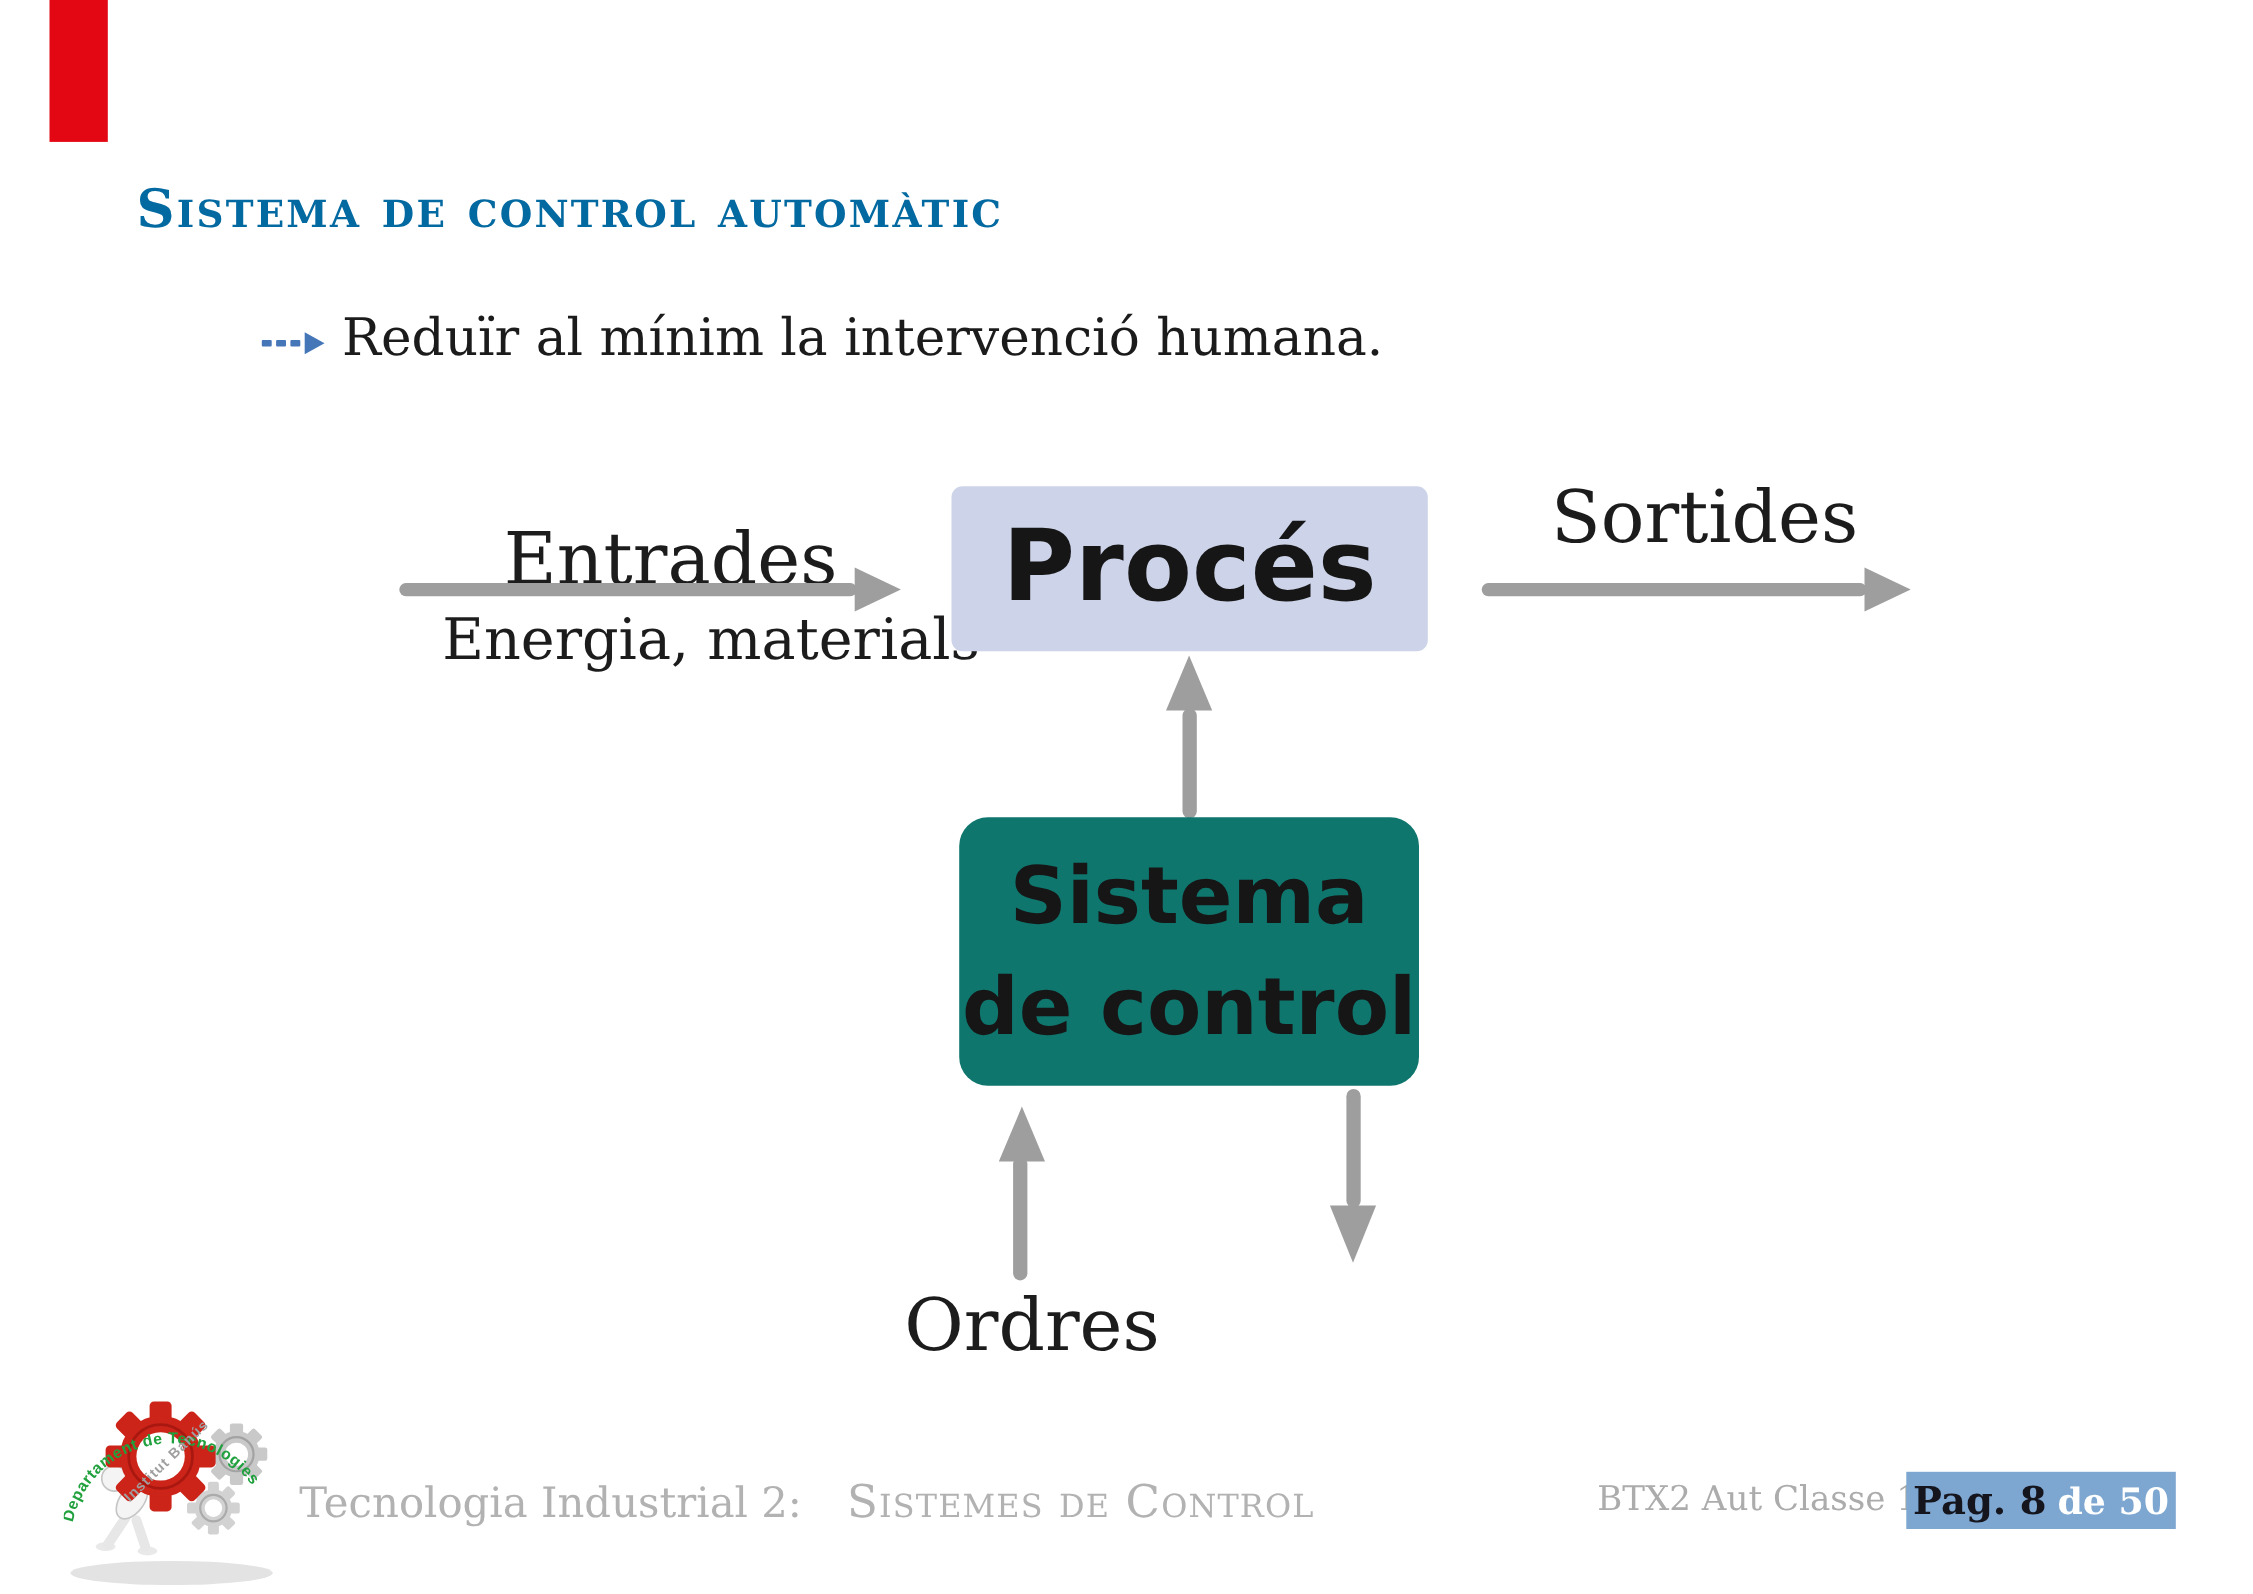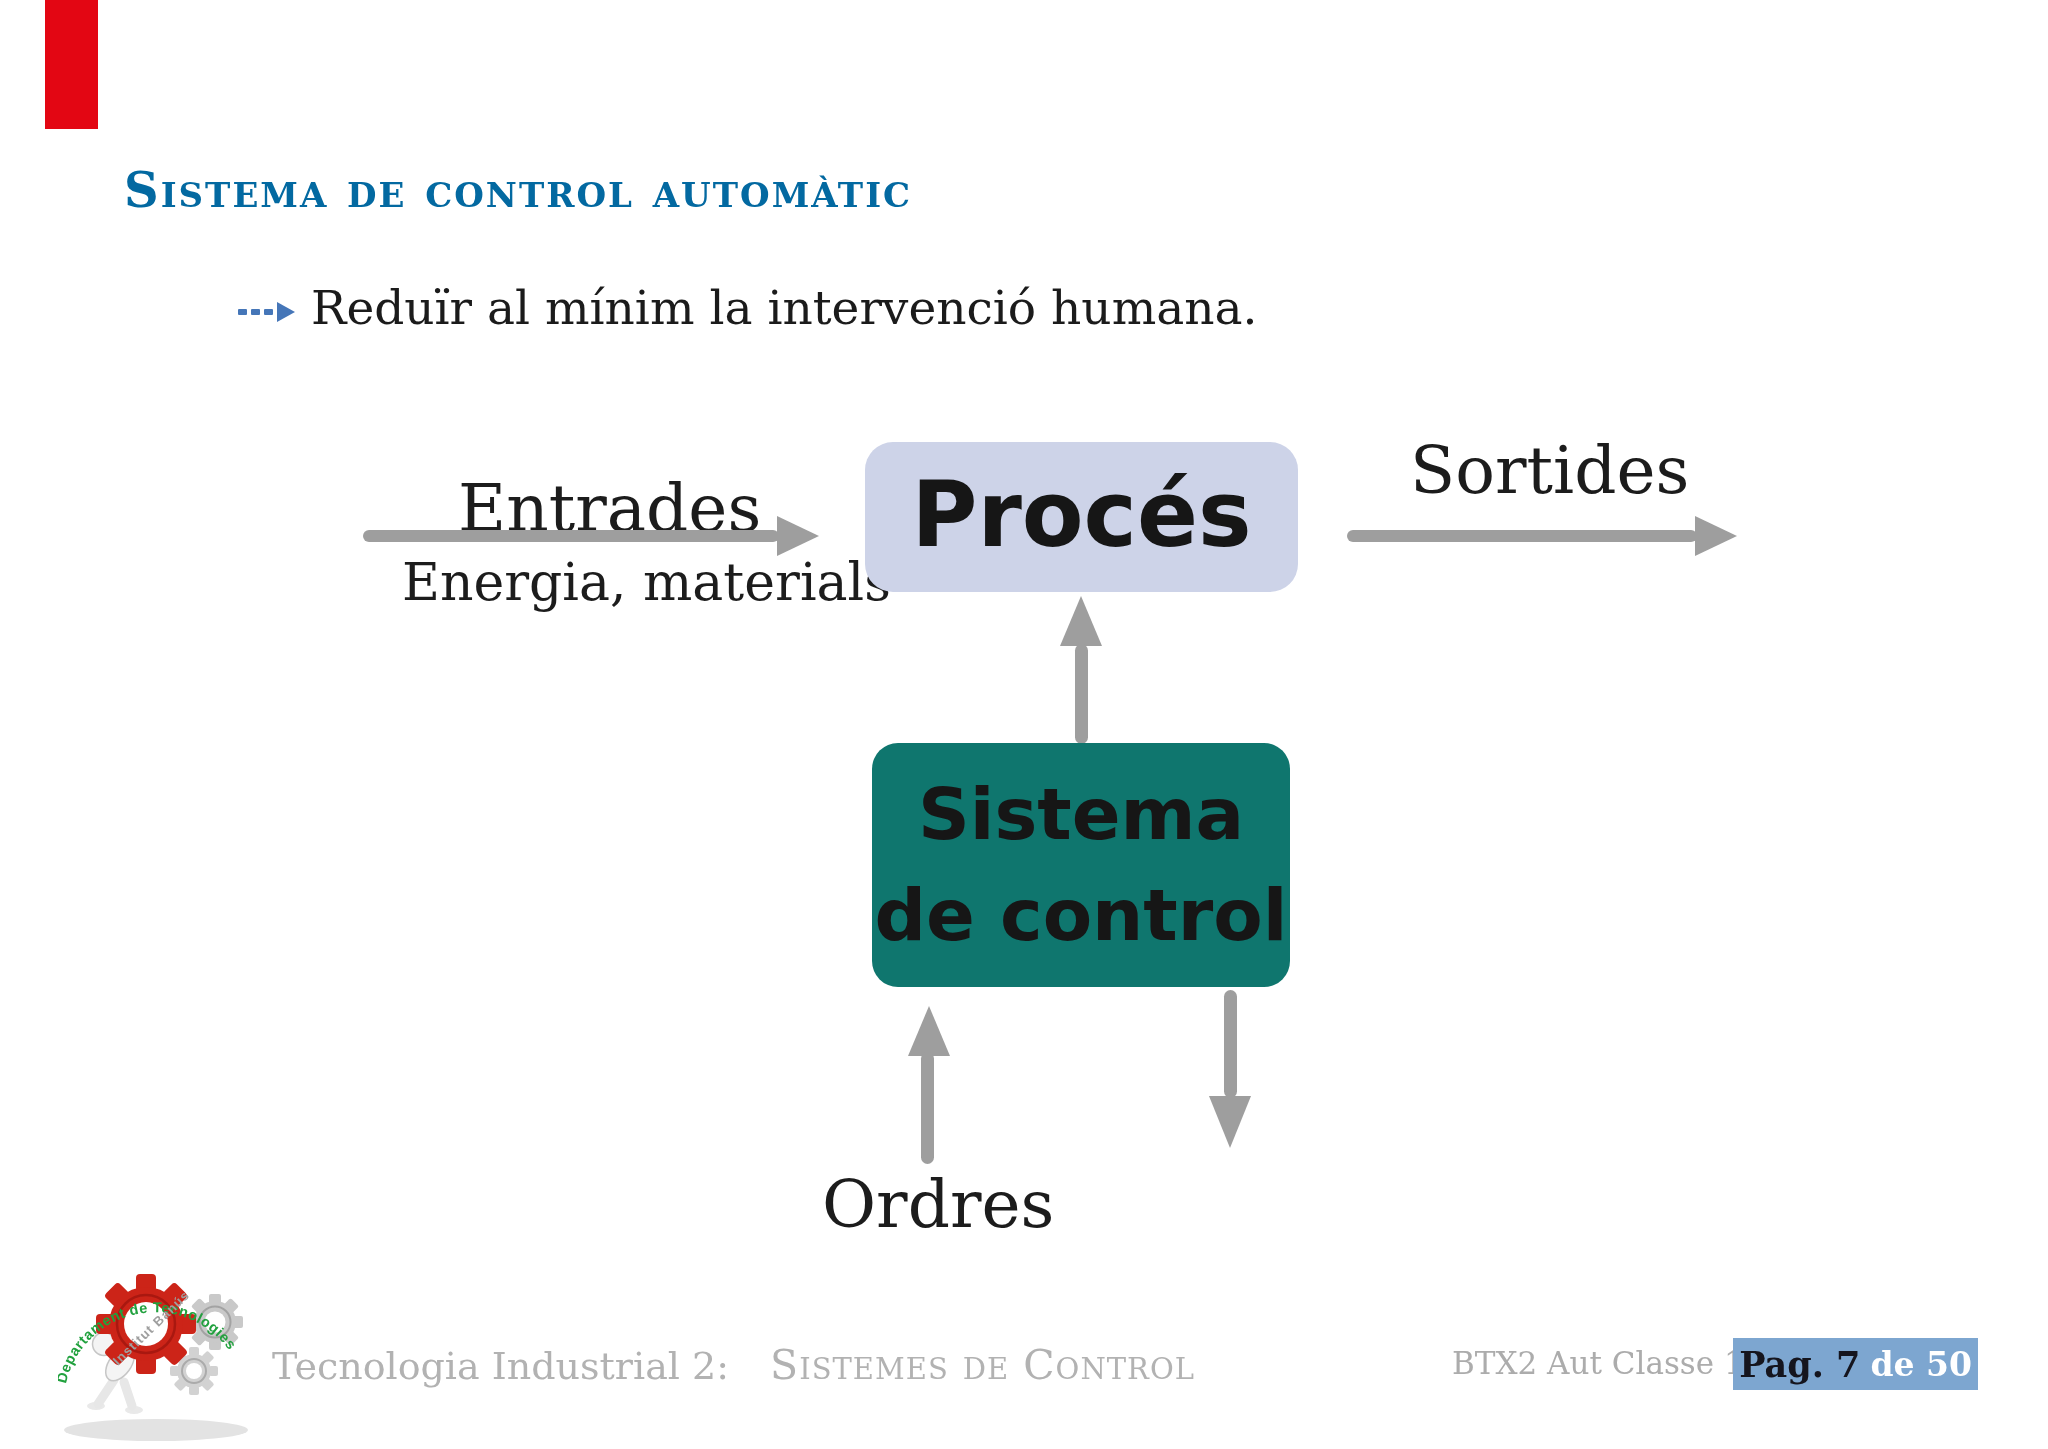--- a/index.html
+++ b/index.html
@@ -29,21 +29,21 @@
   .lbl { position:absolute; color:#1c1c1c; font-size:66px; white-space:nowrap; }
   .lbl-entrades   { left:458px;  top:458px;margin-top:12px; }
   .lbl-sortides   { left:1410px; top:432px; }
   .lbl-energia    { left:402px;  top:552px; font-size:52px; }
   .lbl-ordres     { left:822px;  top:1166px; }
   .lbl-informacio { left:1078px; top:1166px; }
 
   
   .proces-box {
     position:absolute; left:865px; top:442px; width:433px; height:150px;
-    background:#cdd3e8; border-radius:28px;
+    background:#cdd3e8; border-radius:10px;
     display:flex; align-items:center; justify-content:center;
     font-family:"DejaVu Sans", "Liberation Sans", sans-serif; font-weight:bold;
     font-size:90px; color:#161616; padding-bottom:6px; box-sizing:border-box;
   }
   .sistema-box {
     position:absolute; left:872px; top:743px; width:418px; height:244px;
     background:#0f766e; border-radius:26px;
     display:flex; flex-direction:column; align-items:center; justify-content:center;
     font-family:"DejaVu Sans", "Liberation Sans", sans-serif; font-weight:bold;
     font-size:72px; line-height:101px; color:#161616; text-align:center;
@@ -200,17 +200,17 @@
       <textPath href="#arcT">Departament de Tecnologies</textPath>
     </text>
     <text transform="translate(60,106) rotate(-44)" font-family="Liberation Sans, sans-serif" font-size="13" font-weight="bold" fill="#9f9f9f" letter-spacing="1">Institut Banús</text>
   </svg>
 
   <div class="footer-course">
     <span>Tecnologia Industrial 2: </span><span class="caps">Sistemes de Control</span>
   </div>
   <div class="footer-class">BTX2 Aut Classe 1415</div>
   <div class="page-box">
-    <span class="page-label">Pag. 7</span>
+    <span class="page-label">Pag. 8</span>
     <span class="page-total">de 50</span>
   </div>
 
 </div>
 
 </body></html>

